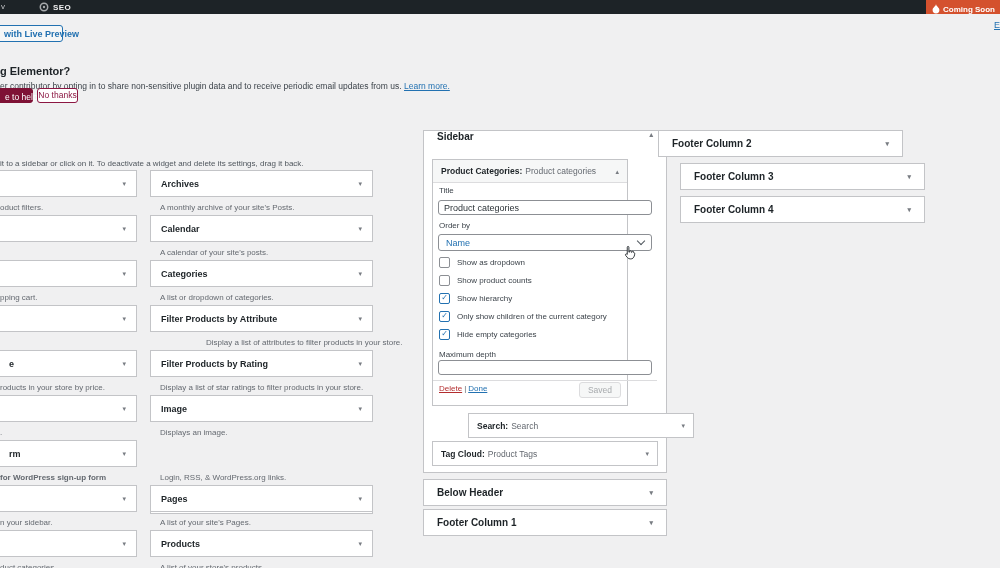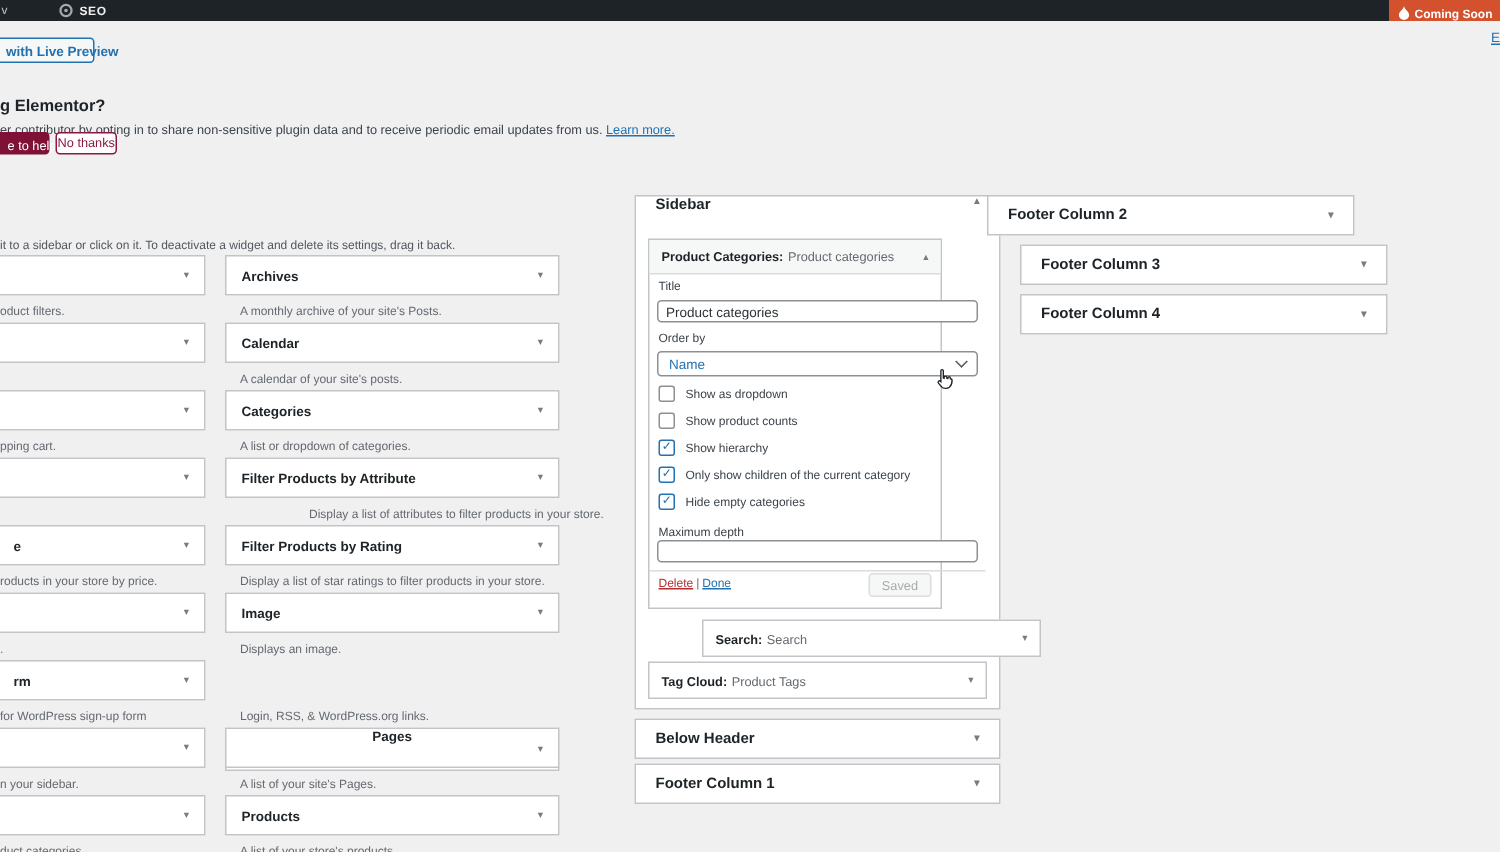--- a/index.html
+++ b/index.html
@@ -169,21 +169,21 @@
   <div class="awbox cola" style="top: 395px;">
     <span class="awlabel"></span>
     <span class="caret">▾</span>
   </div>
   <div class="awdesc cola" style="top: 428px;">.</div>
 
   <div class="awbox cola" style="top: 440px;">
     <span class="awlabel">rm</span>
     <span class="caret">▾</span>
   </div>
-  <div class="awdesc cola" style="top: 473px;">for WordPress sign-up form</div>
+  <div class="awdesc cola" style="top: 473px; font-weight: bold;">for WordPress sign-up form</div>
 
   <div class="awbox cola" style="top: 485px;">
     <span class="awlabel"></span>
     <span class="caret">▾</span>
   </div>
   <div class="awdesc cola" style="top: 518px;">n your sidebar.</div>
 
   <div class="awbox cola" style="top: 530px;">
     <span class="awlabel"></span>
     <span class="caret">▾</span>
@@ -226,21 +226,21 @@
     <span class="caret">▾</span>
   </div>
   <div class="awdesc colb" style="top: 428px;">Displays an image.</div>
 
   <div class="awbox colb" style="top: 440px; margin-top: 47px;">
     <span class="awlabel">Meta</span>
     <span class="caret">▾</span>
   </div>
   <div class="awdesc colb" style="top: 473px;">Login, RSS, &amp; WordPress.org links.</div>
 
-  <div class="awbox colb" style="top: 485px; flex-direction: column;">
+  <div class="awbox colb" style="top: 485px;">
     <span class="awlabel">Pages</span>
     <span class="caret">▾</span>
   </div>
   <div class="awdesc colb" style="top: 518px;">A list of your site's Pages.</div>
 
   <div class="awbox colb" style="top: 530px;">
     <span class="awlabel">Products</span>
     <span class="caret">▾</span>
   </div>
   <div class="awdesc colb" style="top: 563px;">A list of your store's products.</div>

